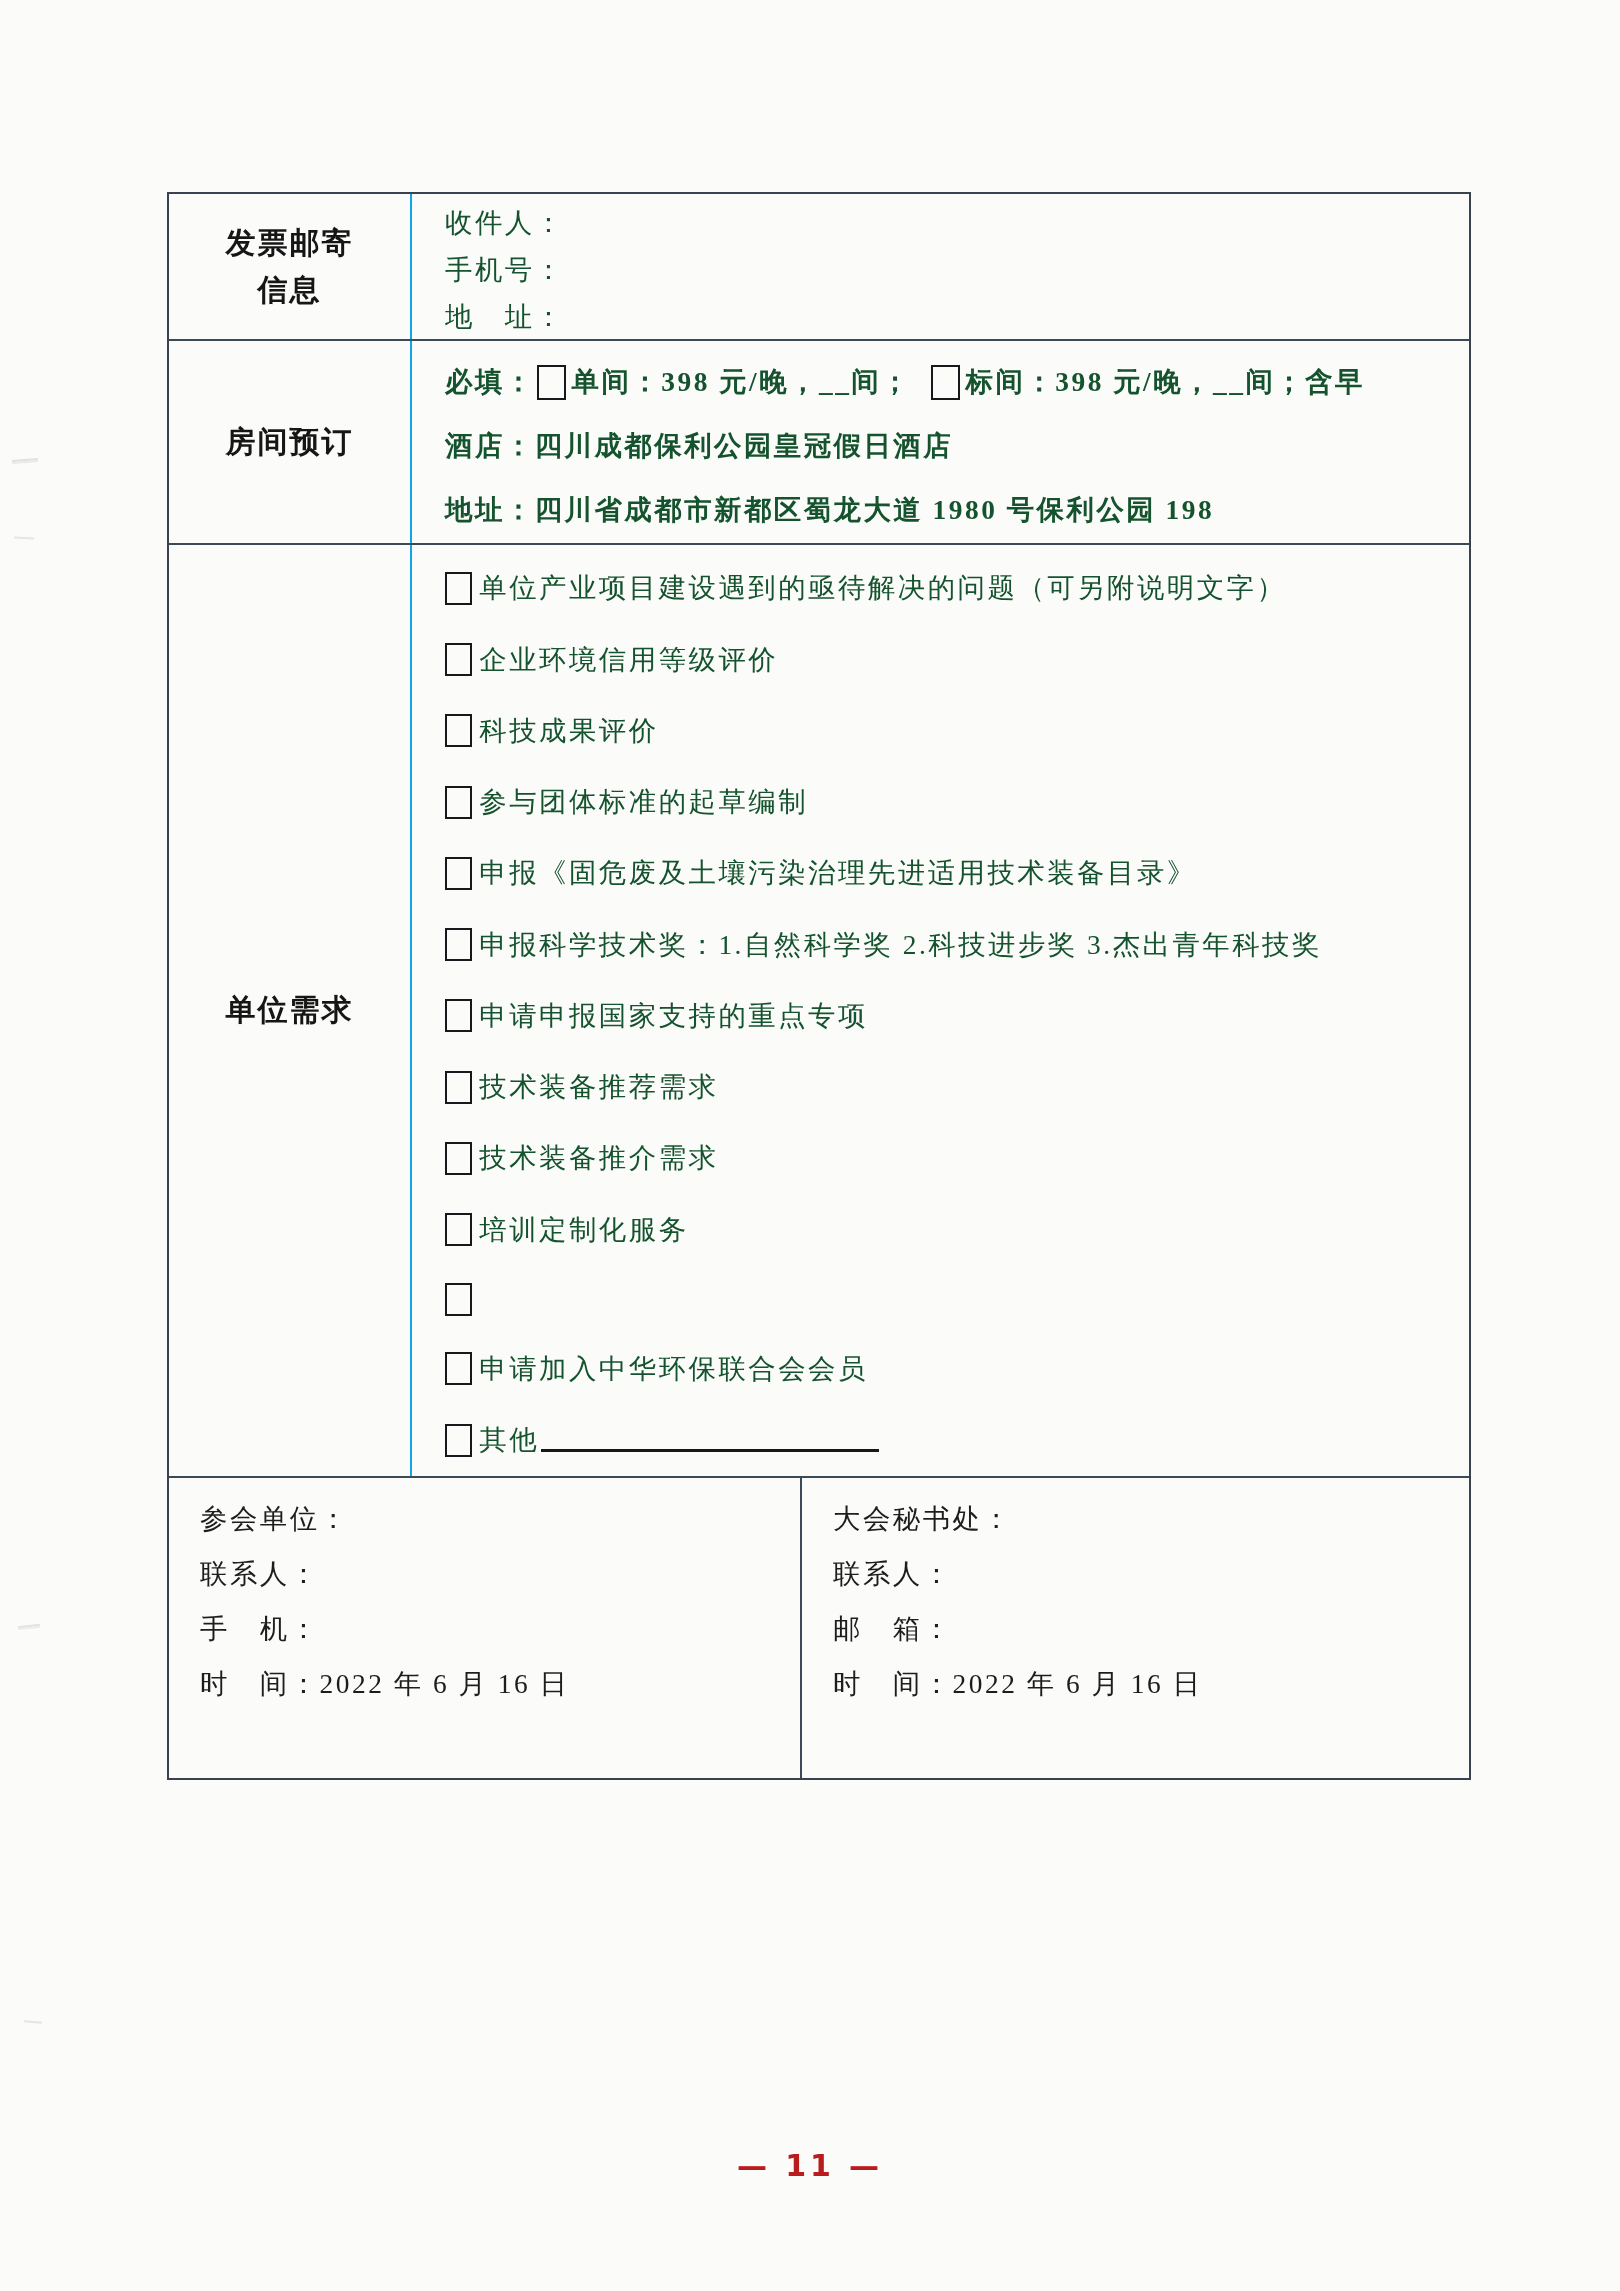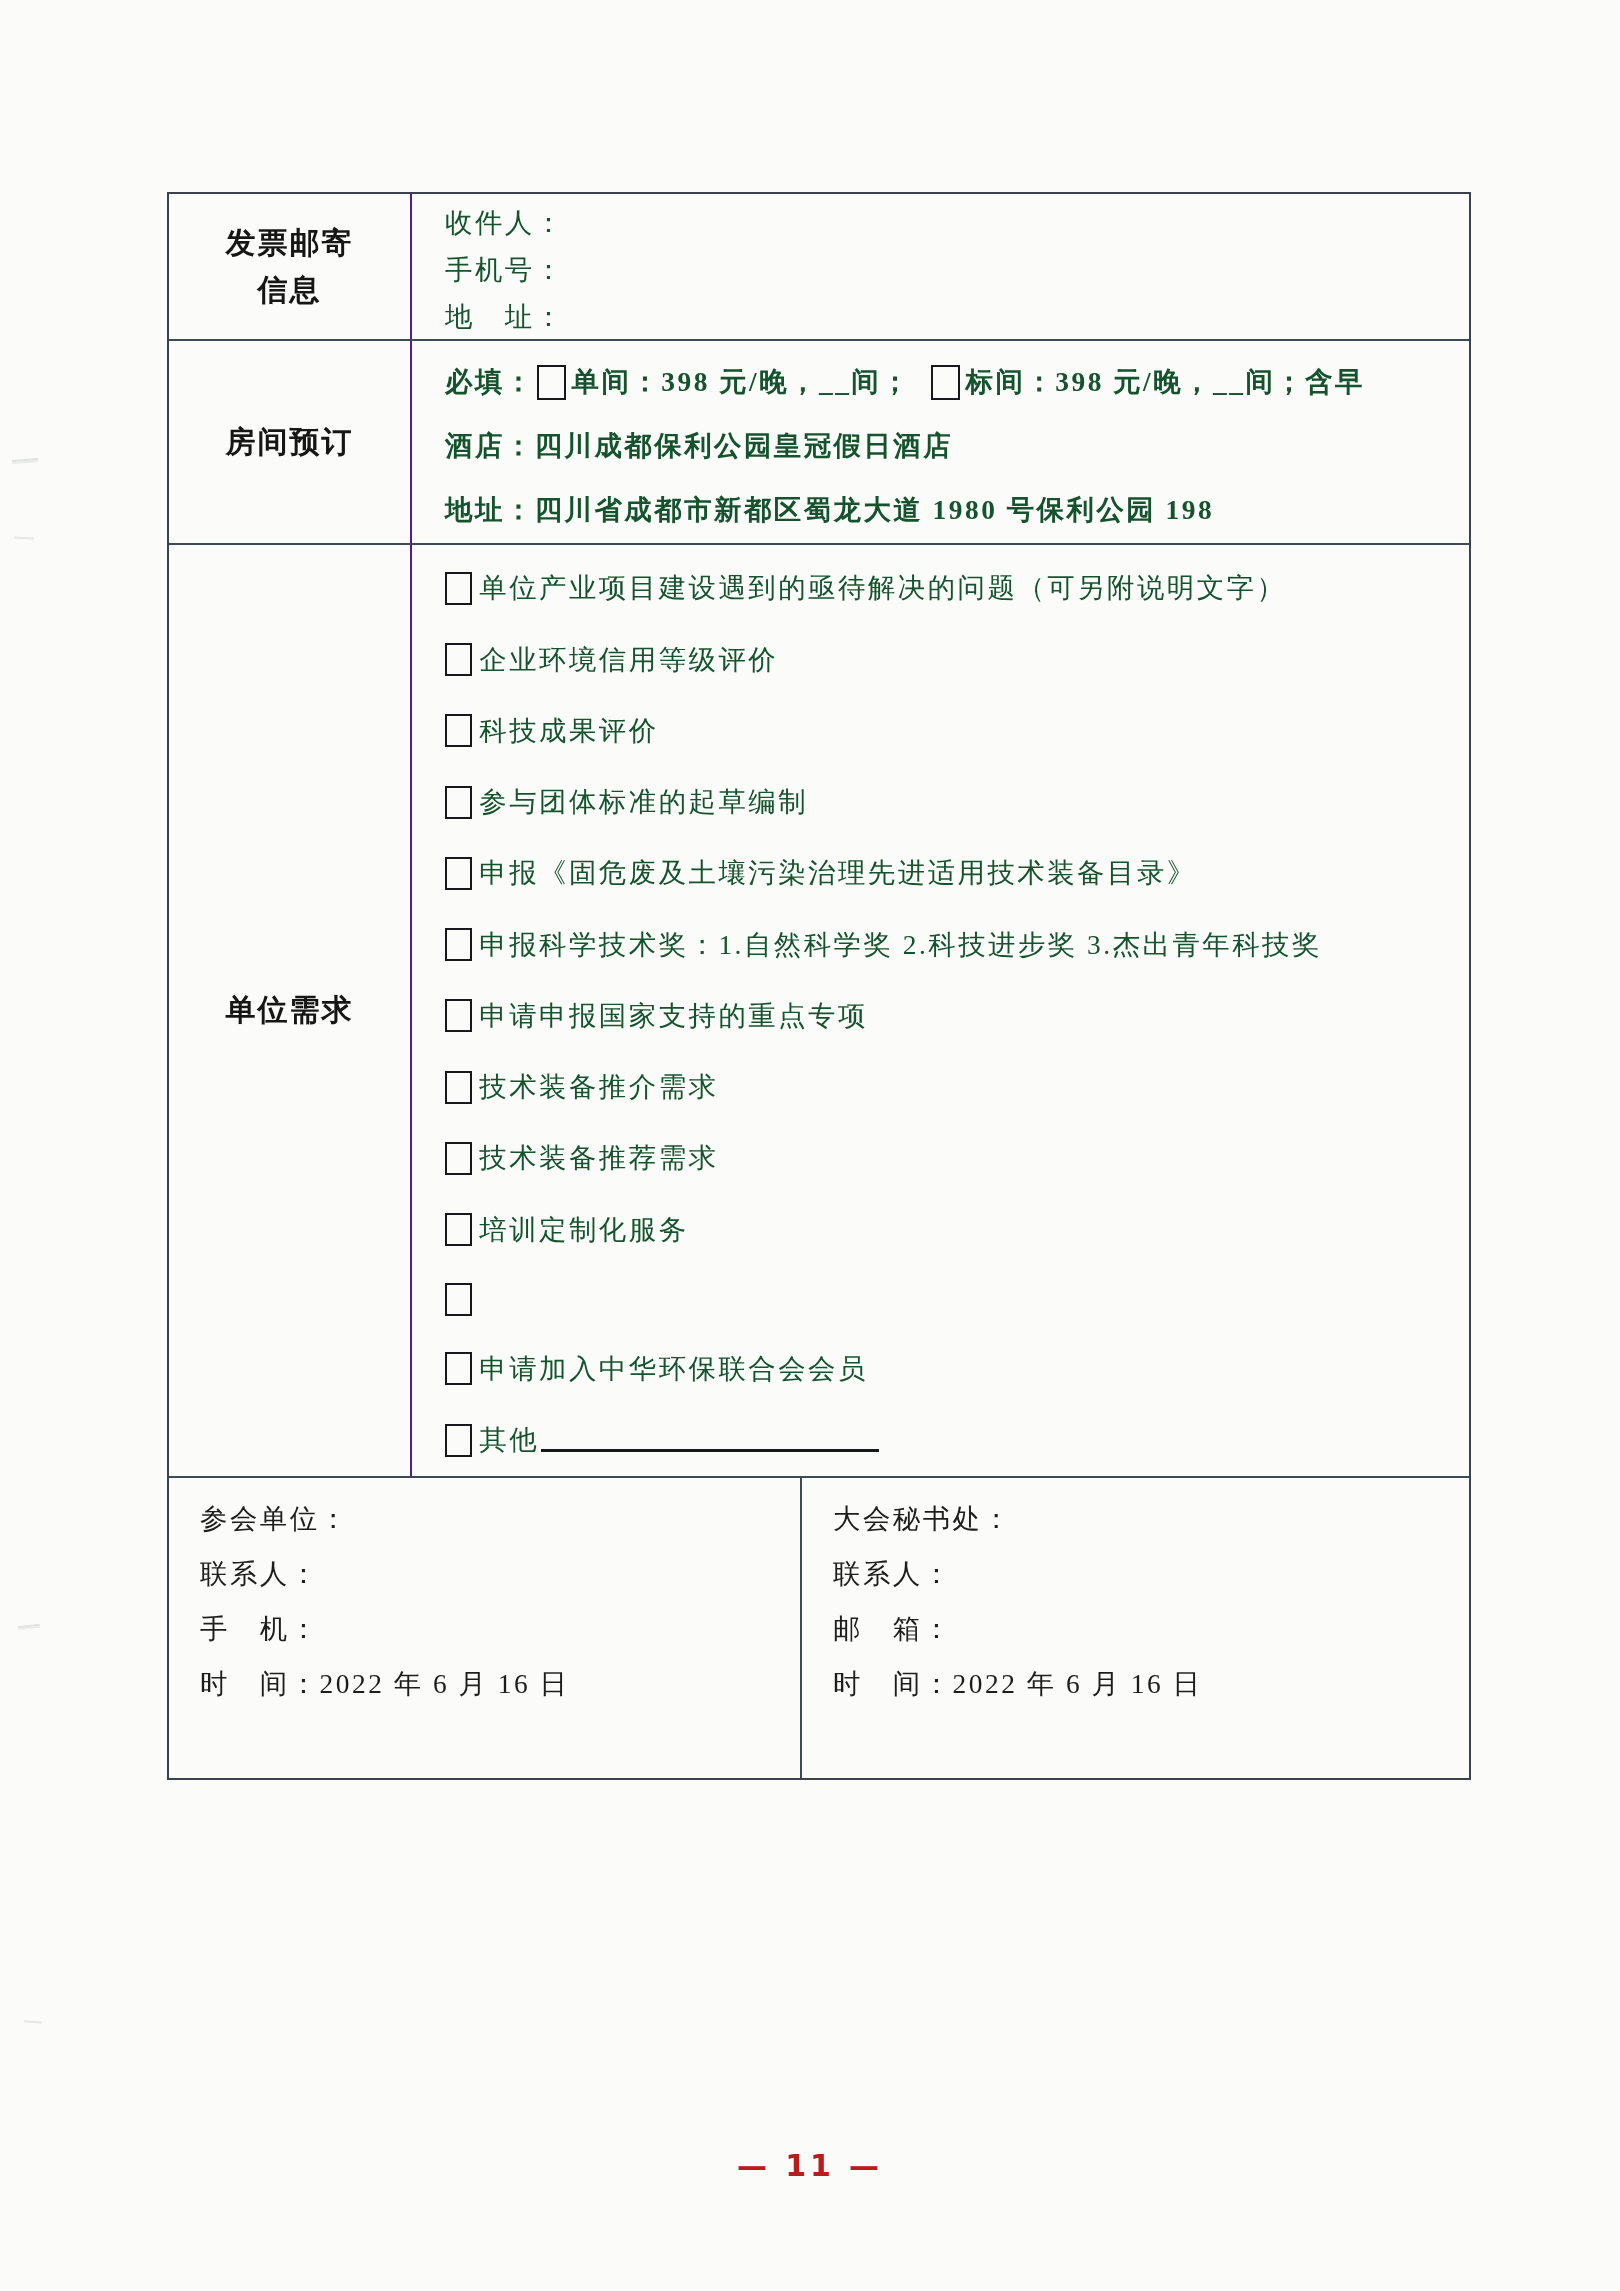--- a/index.html
+++ b/index.html
@@ -22,21 +22,21 @@
   .doc-table {
     position:absolute; left:167px; top:192px; width:1304px;
     border:2.9px solid #39424e;
   }
   .trow { display:flex; border-bottom:2px solid #3b4a54; }
   .trow:last-child { border-bottom:none; }
 
   .hcell {
     width:243px; flex:0 0 243px;
     display:flex; flex-direction:column; justify-content:center; align-items:center;
-    border-right:2px solid #4c1d95;
+    border-right:2px solid #0ea5e9;
     font-weight:bold; font-size:30px; color:#161616; letter-spacing:2px;
     line-height:1.55;
     font-family:Liberation Serif, serif;
   }
   .ccell { flex:1 1 auto; font-size:27.4px; letter-spacing:2.5px; color:#14532d; }
 
   
   .row-invoice { height:147px; }
   .row-invoice .ccell { padding:5.9px 19.6px 0 33px; }
   .row-invoice .line { line-height:47px; }
@@ -140,25 +140,25 @@
         <div class="need-line">
             <span class="cb"></span>
             <span>申报科学技术奖：1.自然科学奖 2.科技进步奖 3.杰出青年科技奖</span>
           </div>
         <div class="need-line">
             <span class="cb"></span>
             <span>申请申报国家支持的重点专项</span>
           </div>
         <div class="need-line">
             <span class="cb"></span>
-            <span>技术装备推介需求</span>
+            <span>技术装备推荐需求</span>
           </div>
         <div class="need-line">
             <span class="cb"></span>
-            <span>技术装备推荐需求</span>
+            <span>技术装备推介需求</span>
           </div>
         <div class="need-line">
             <span class="cb"></span>
             <span>培训定制化服务</span>
           </div>
         <div class="need-line">
             <span class="cb"></span>
           </div>
         <div class="need-line">
             <span class="cb"></span>

